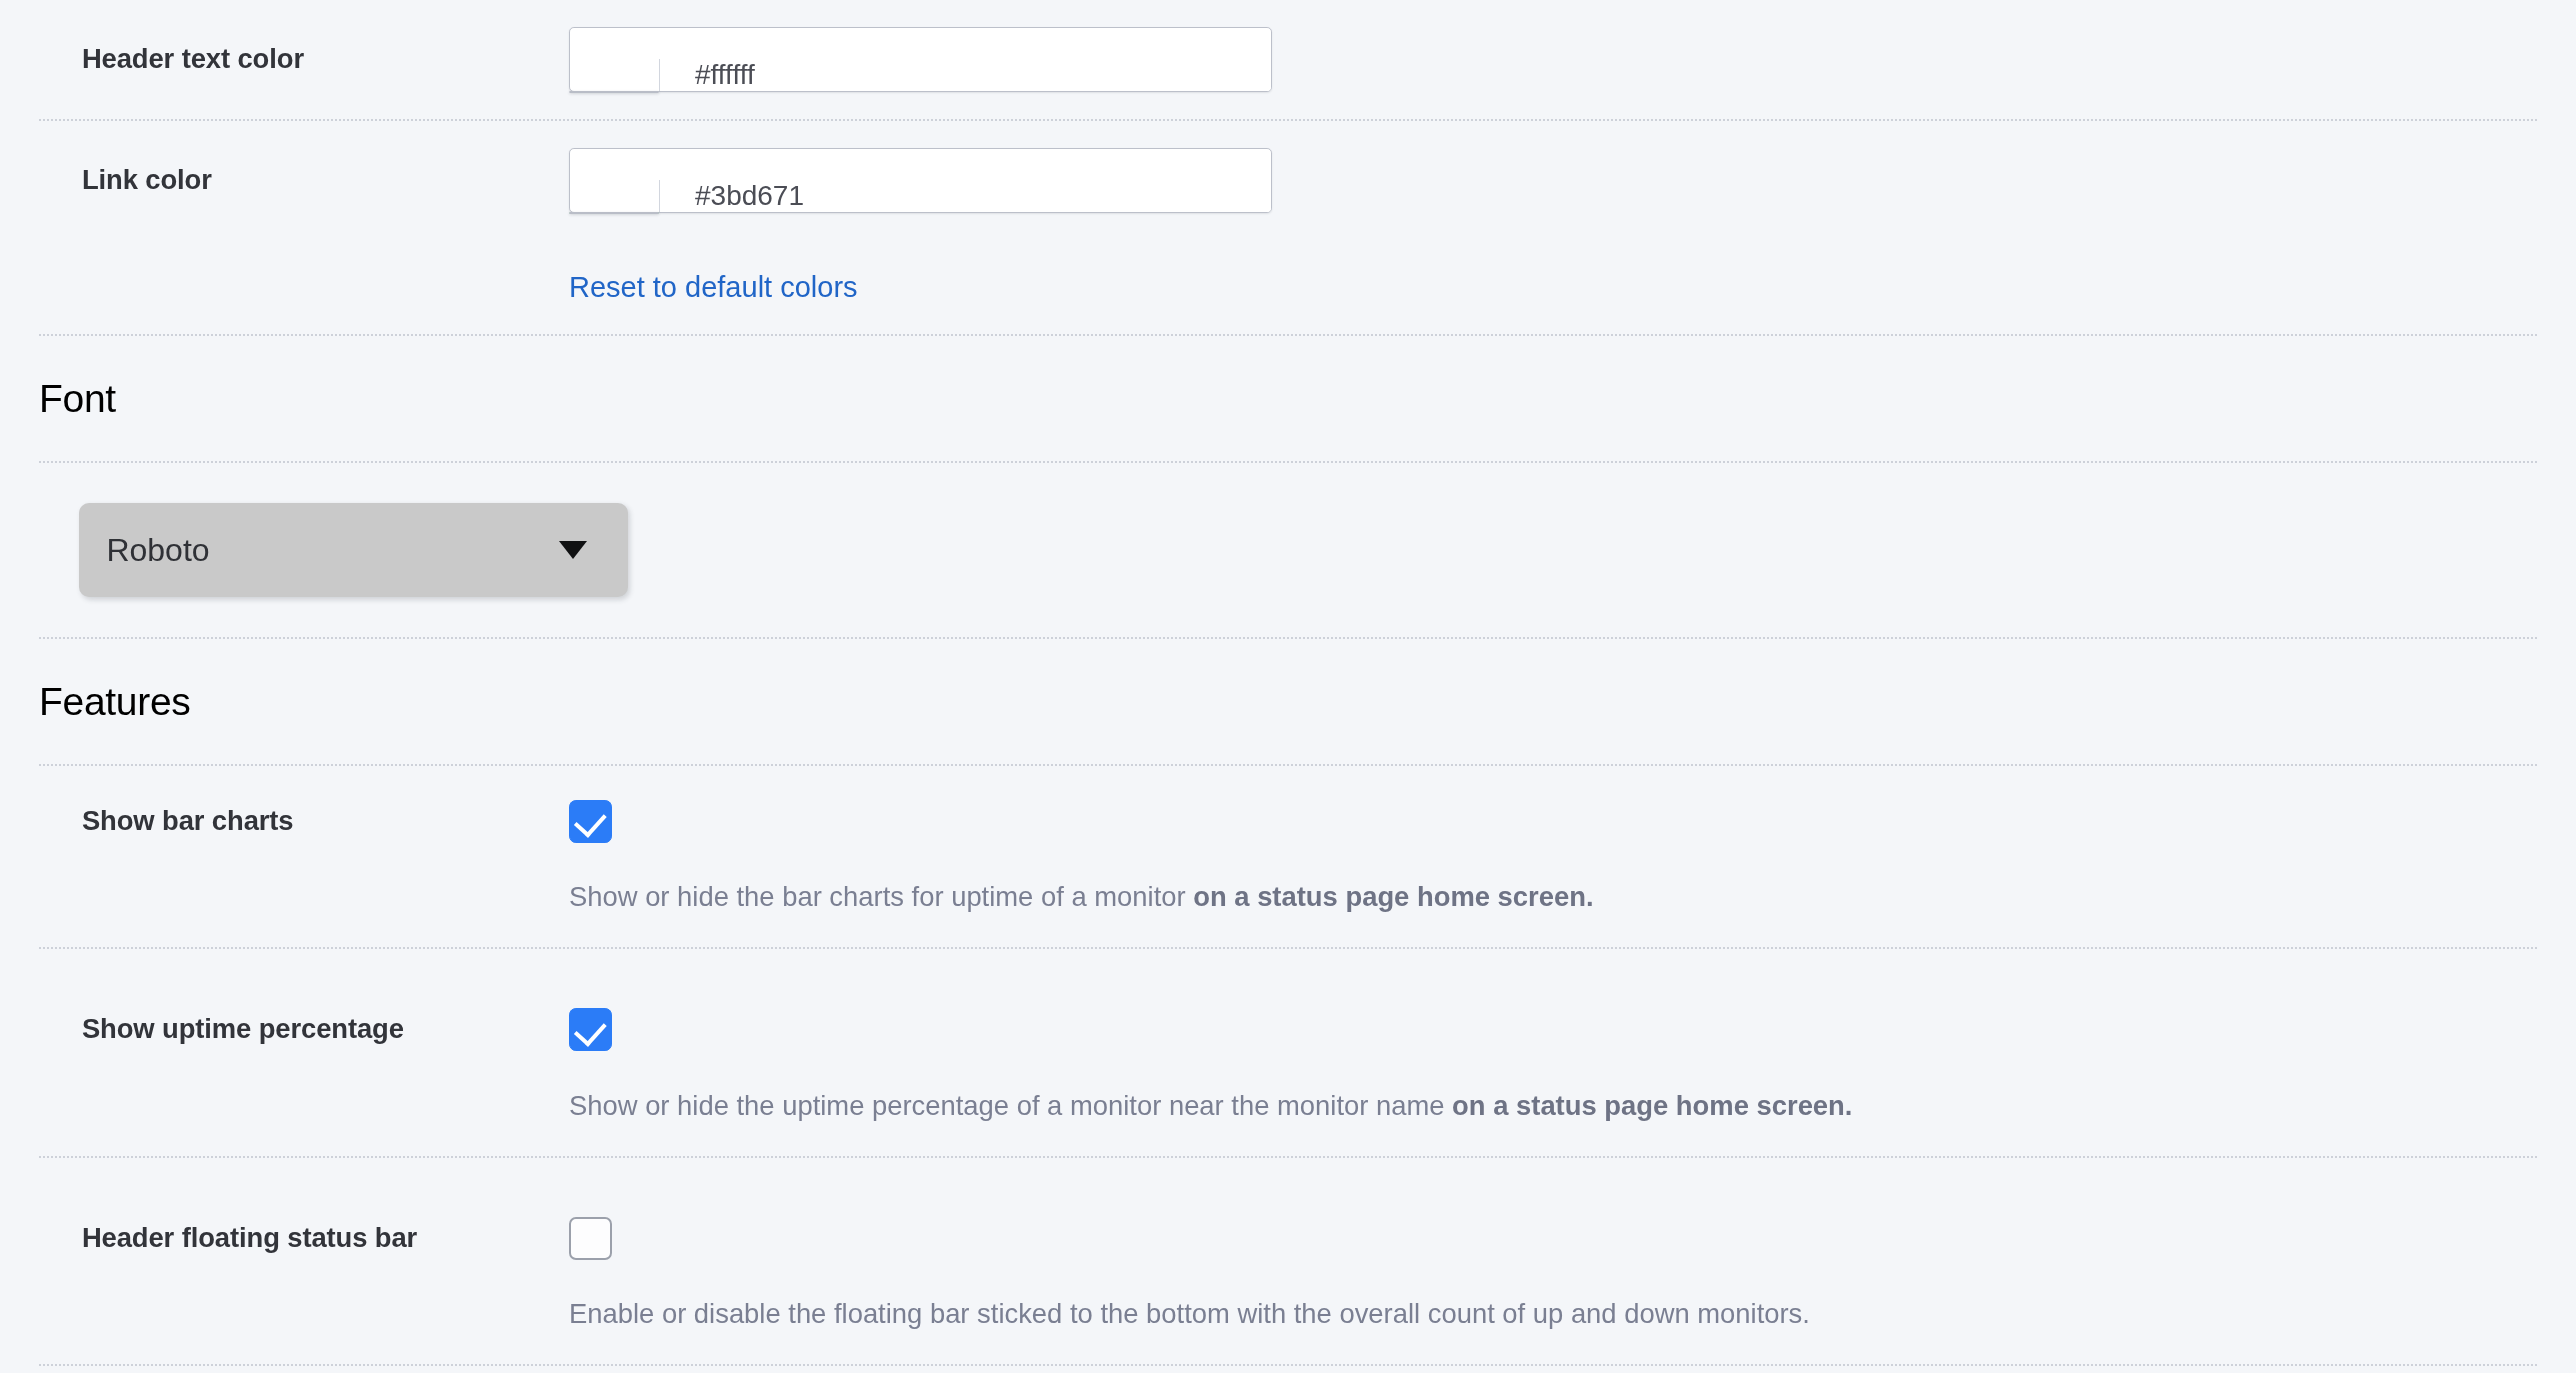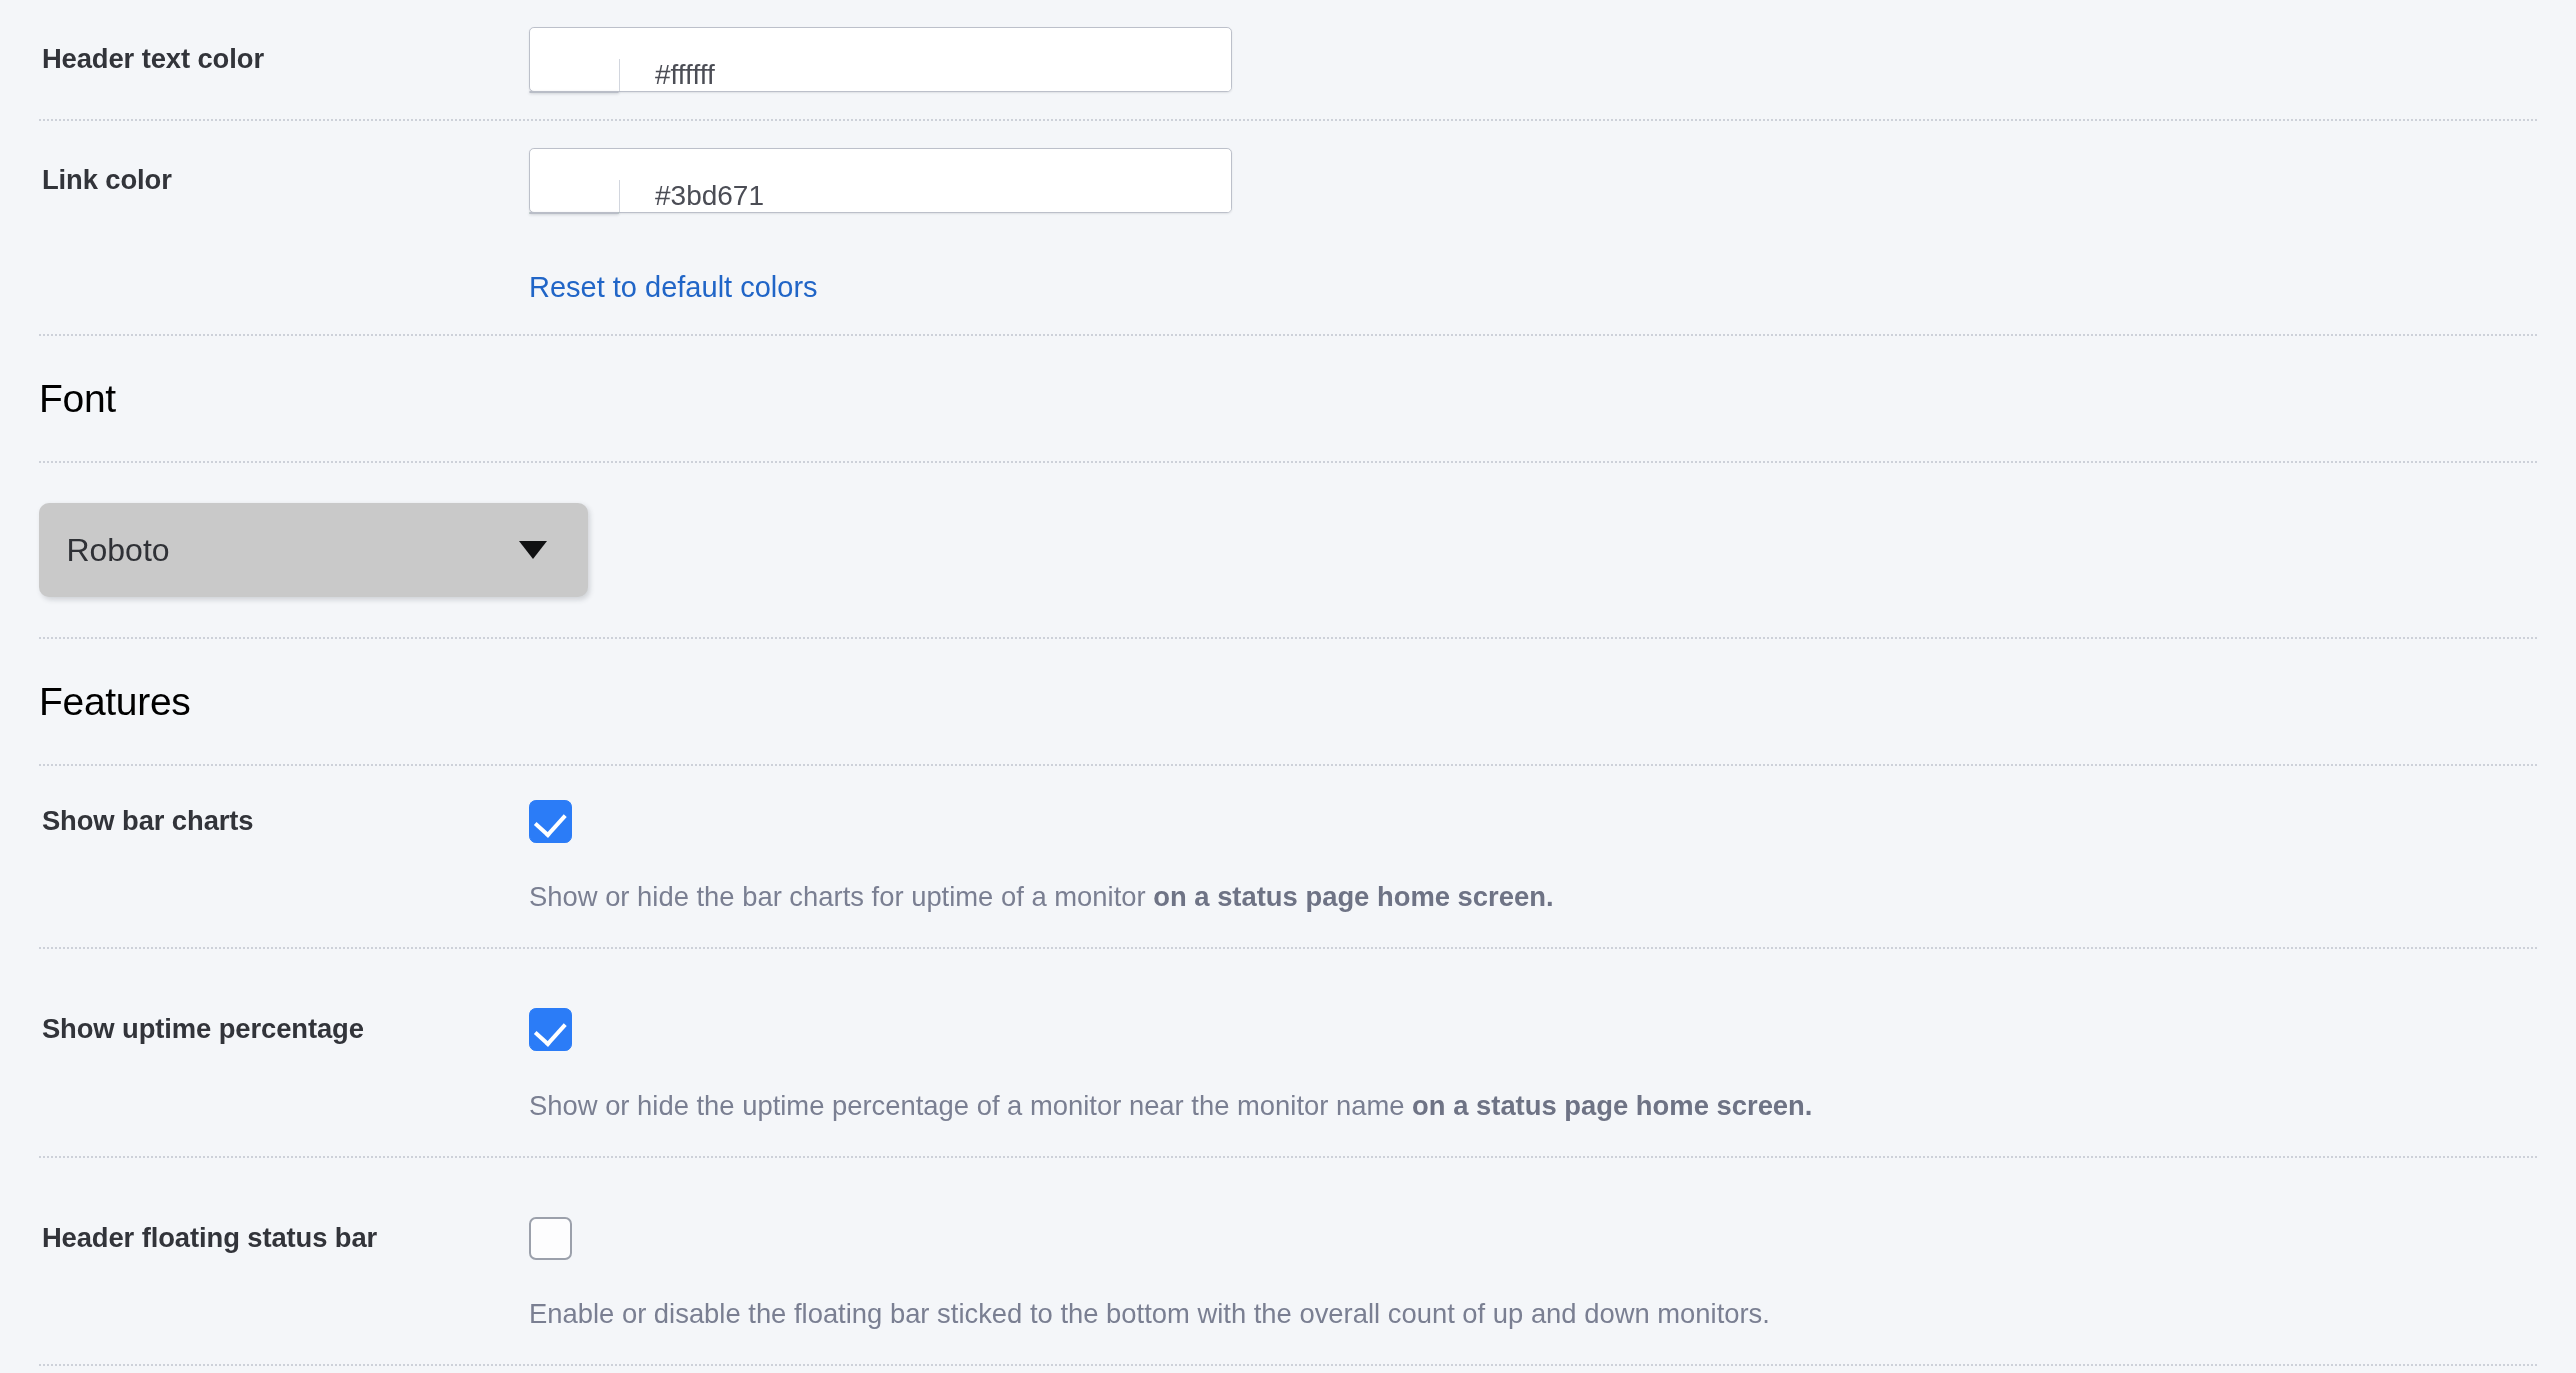--- a/index.html
+++ b/index.html
@@ -17,20 +17,21 @@
     background: #f4f6f9;
     padding: 0 39px;
     position: relative;
   }
 
   
   .row {
     display: flex;
     align-items: flex-start;
     width: 100%;
+    margin-left: 40px;
   }
   .label-col {
     width: 490px;
     flex: 0 0 490px;
     padding-left: 2.9px;
   }
   .field-col {
     flex: 1 1 auto;
   }
 

